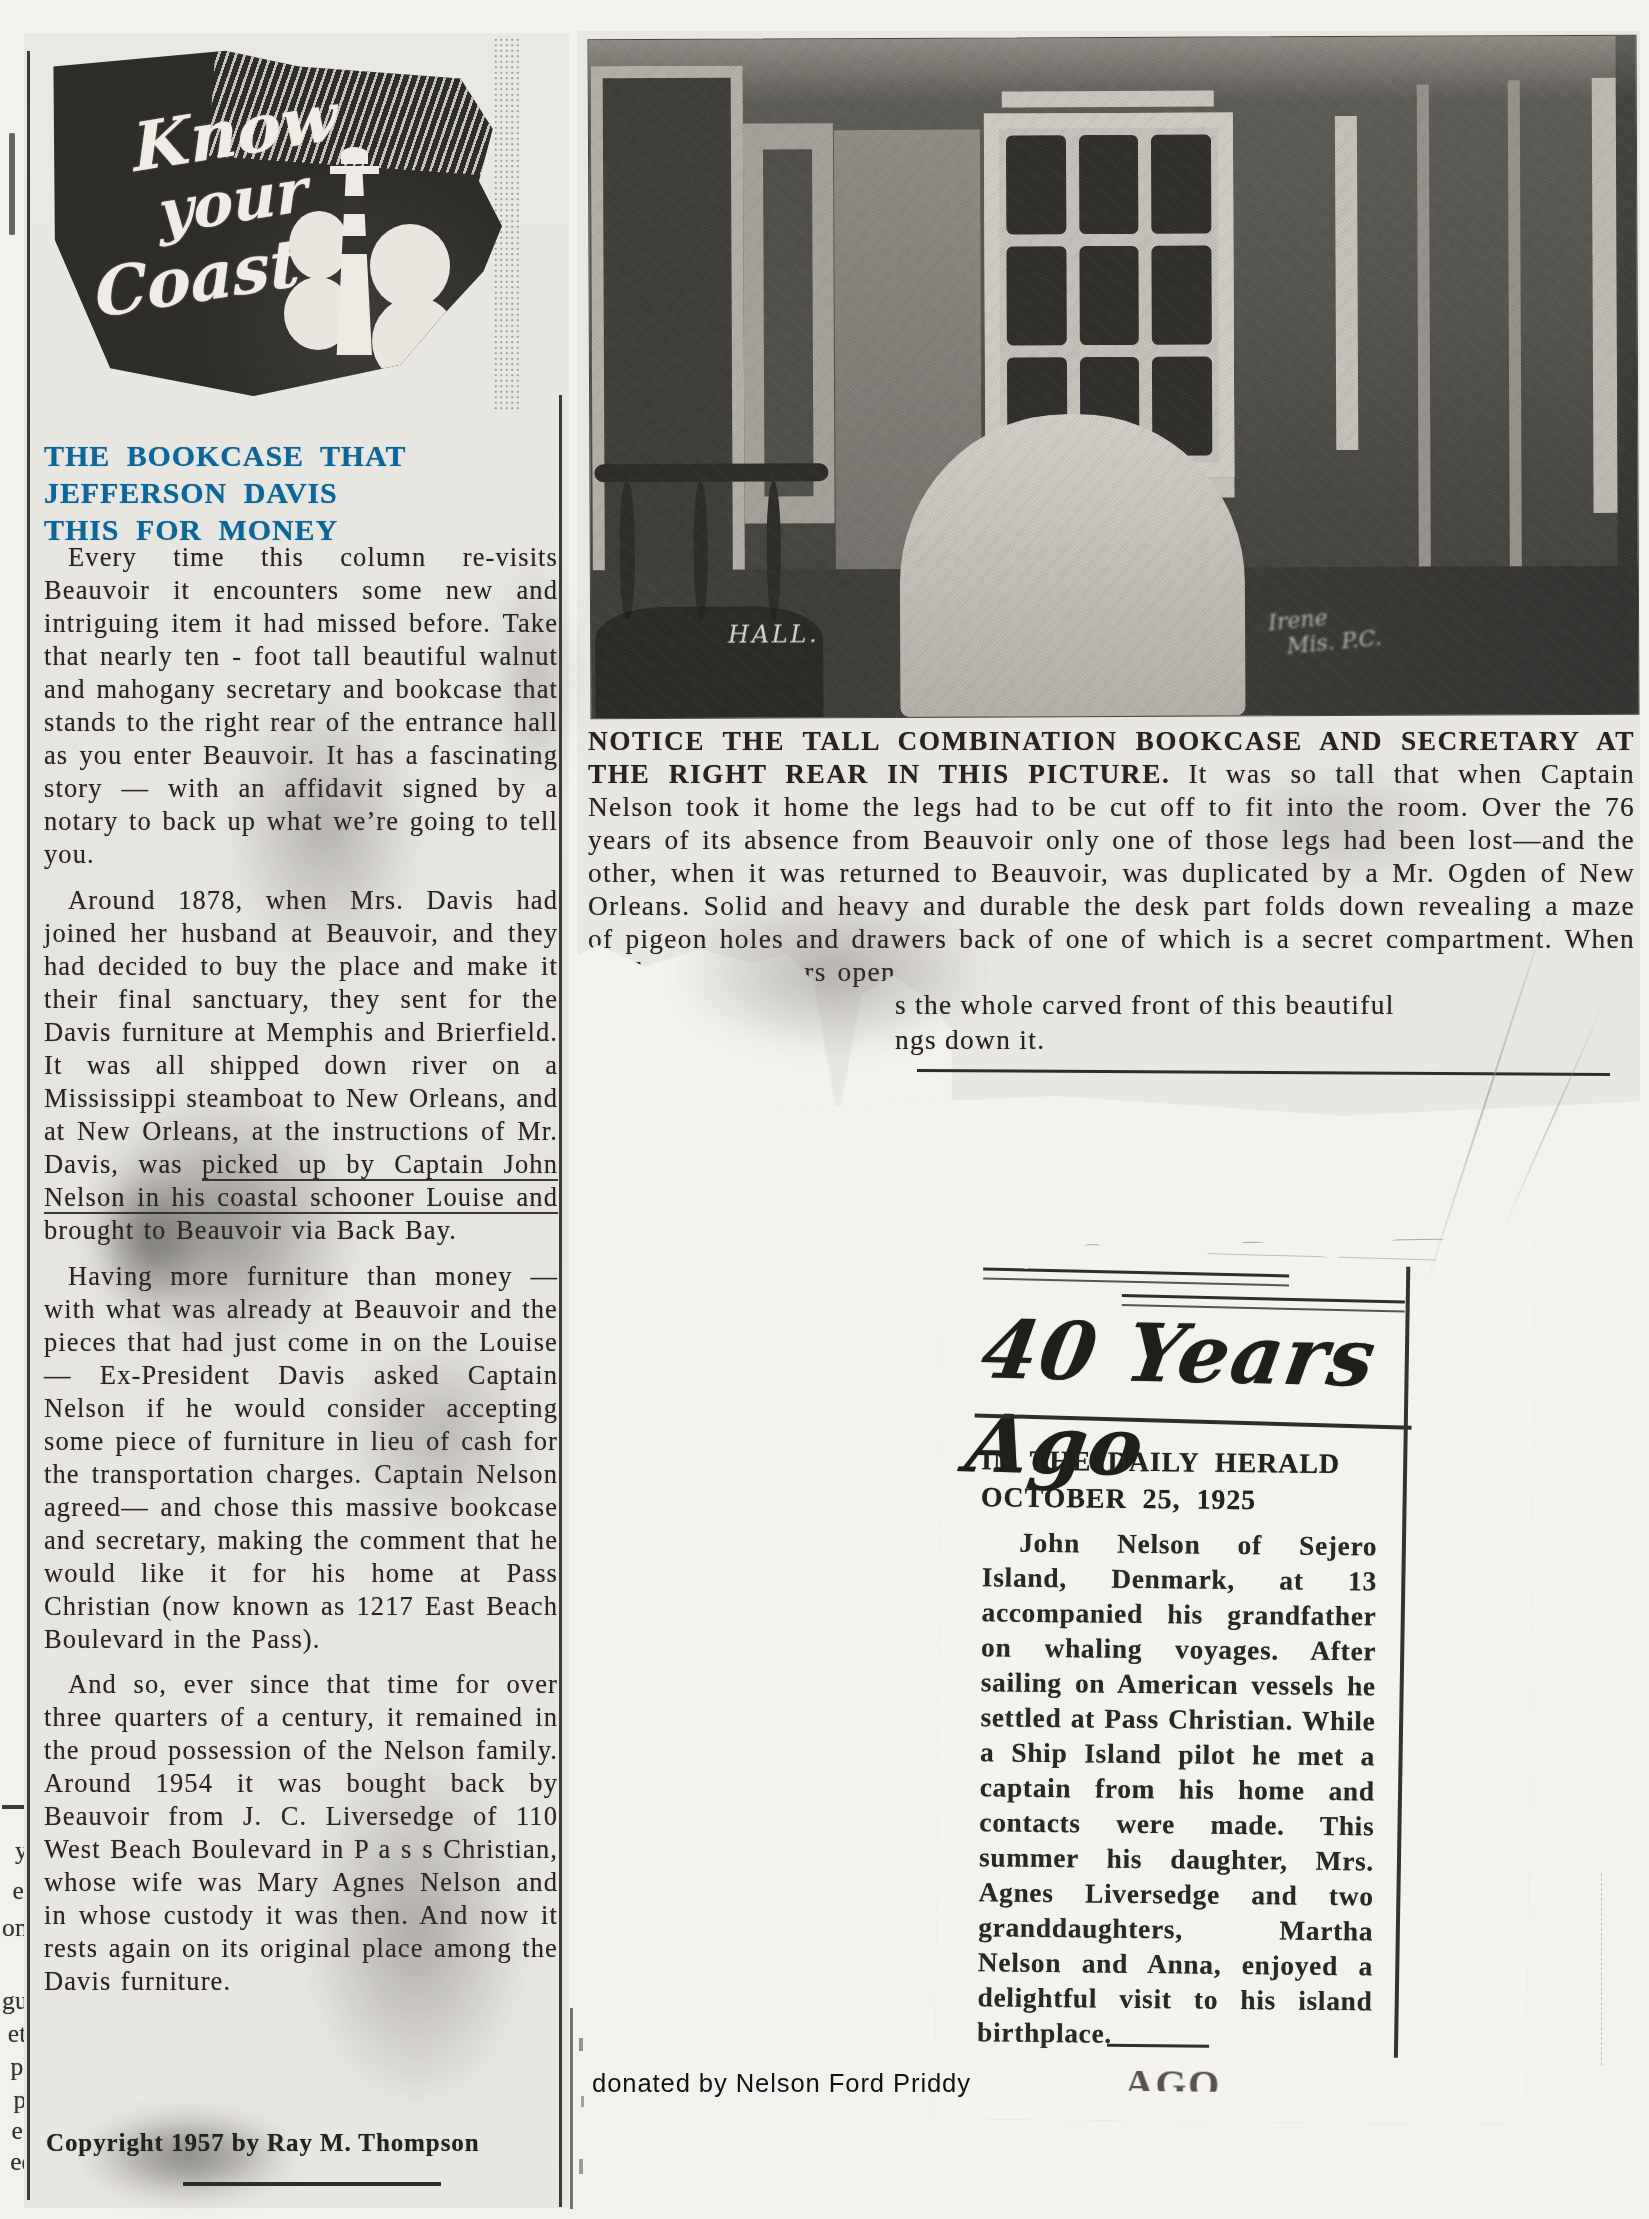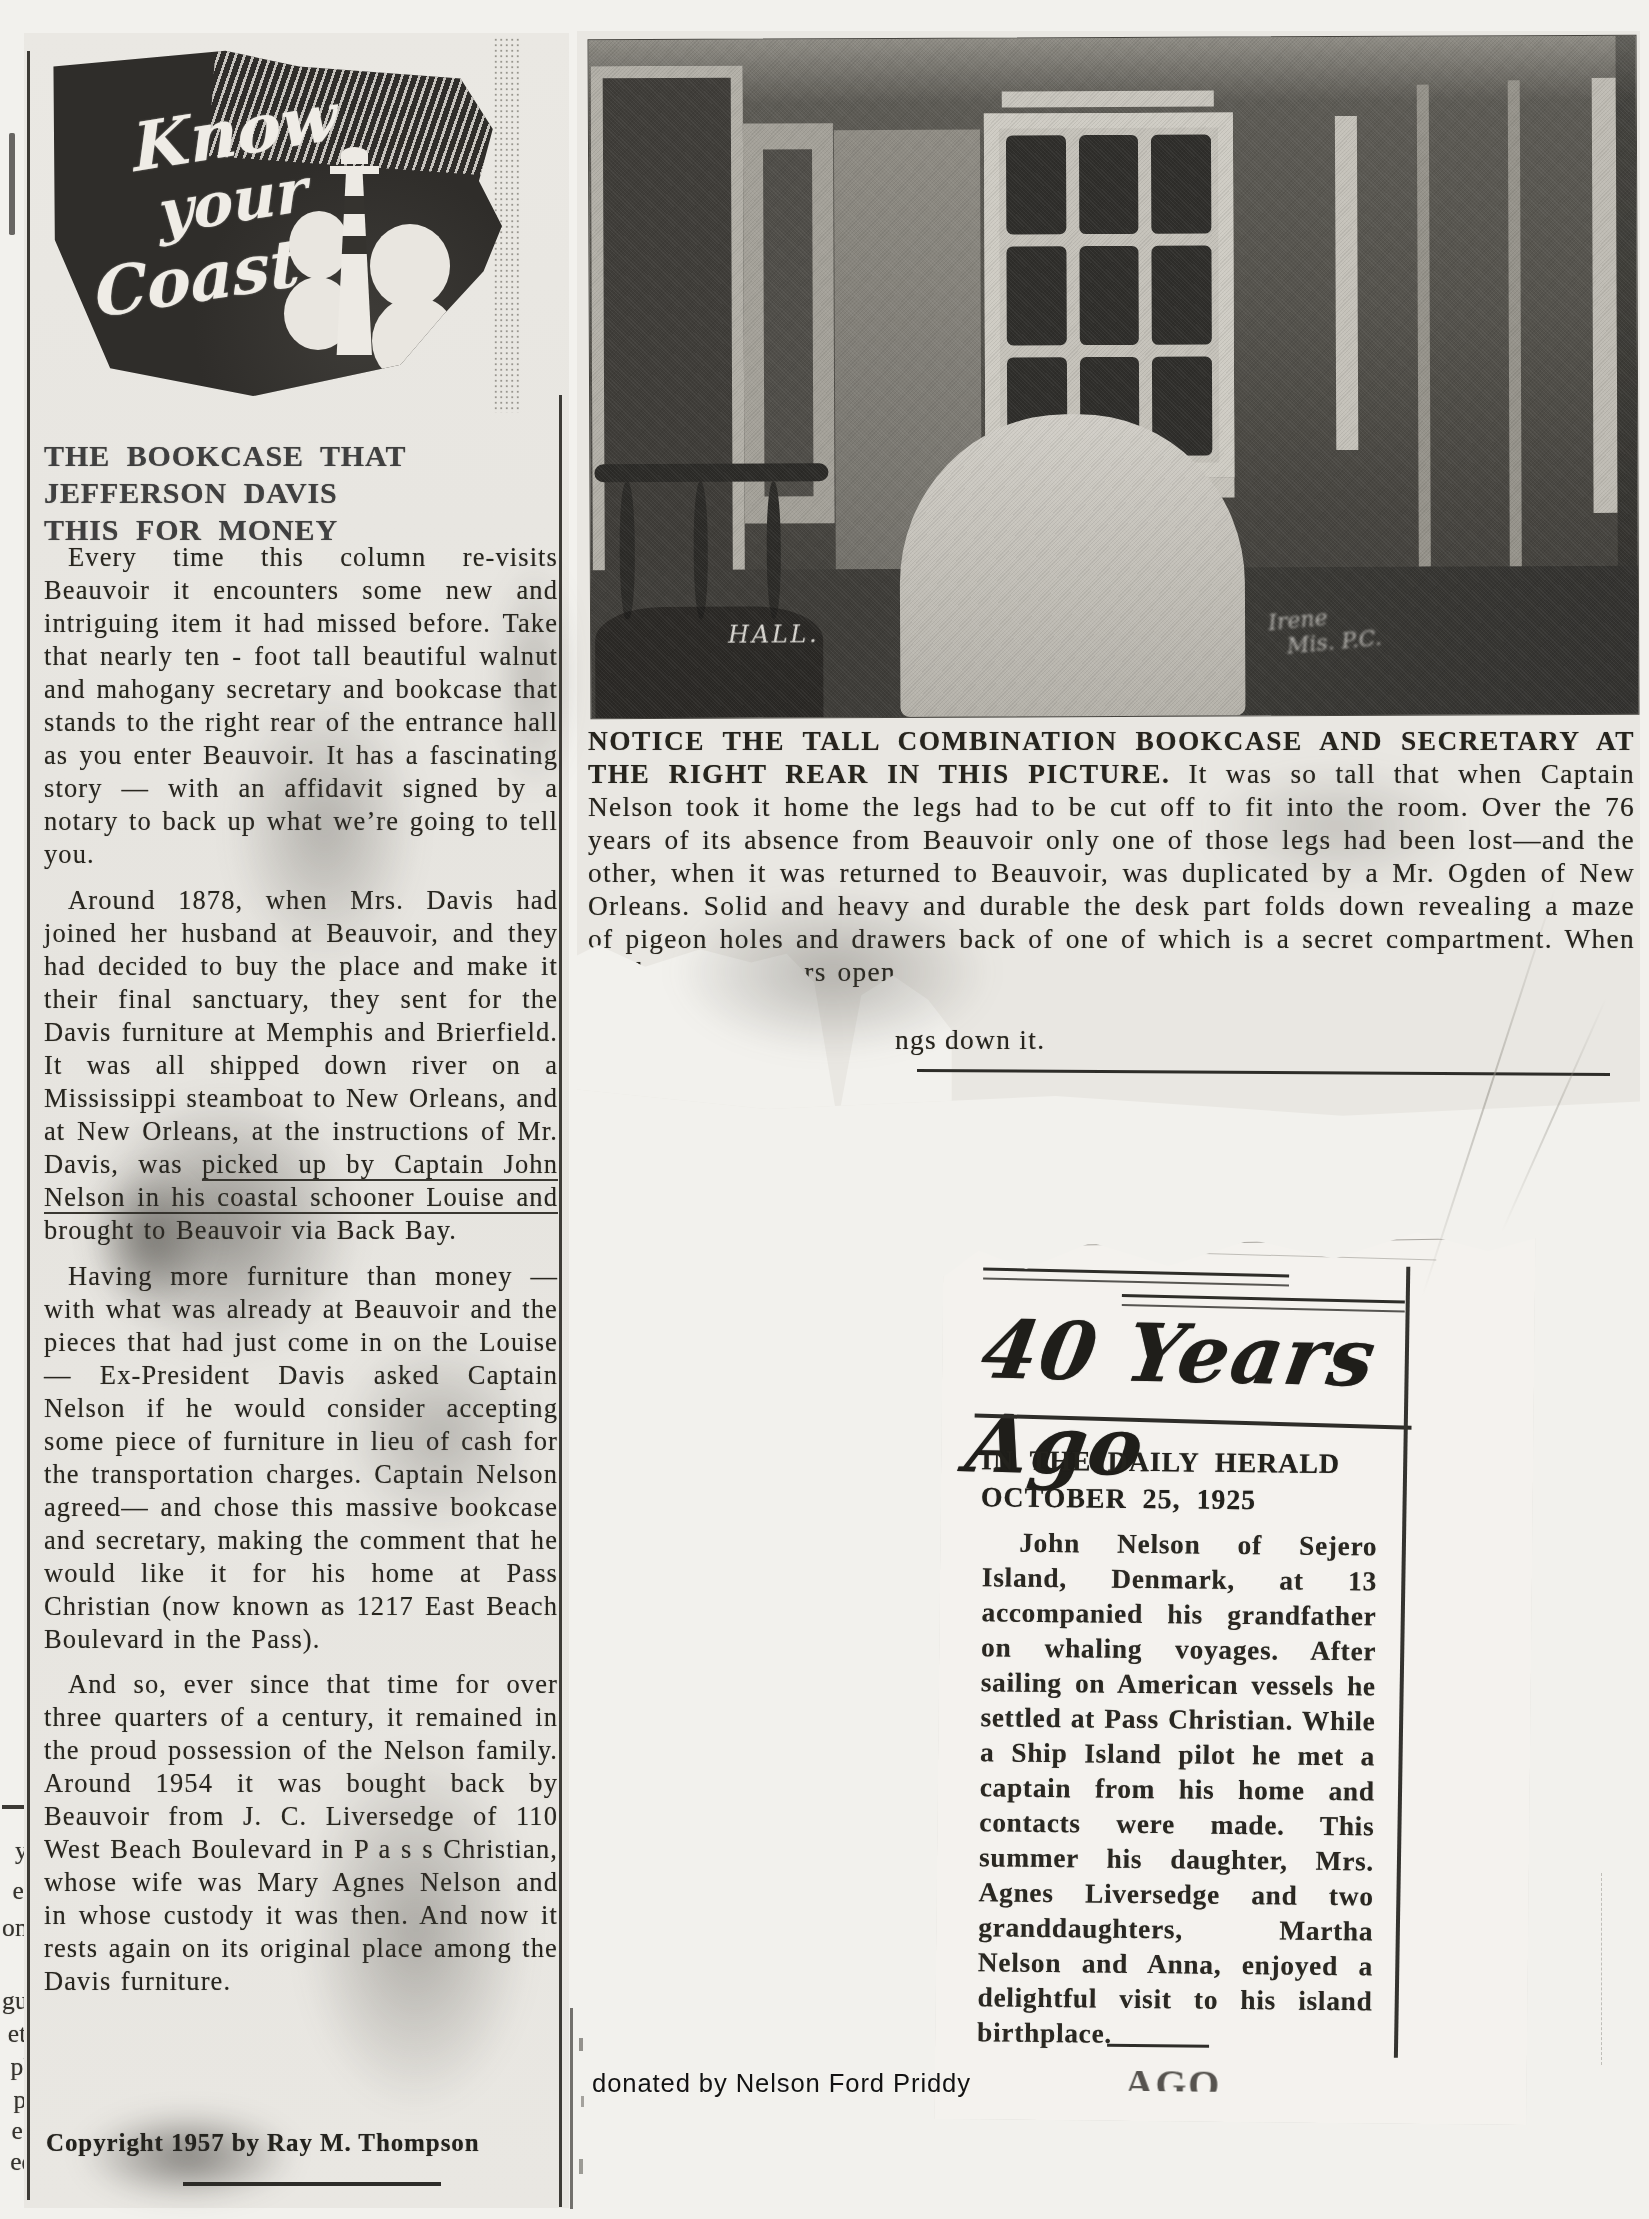--- a/index.html
+++ b/index.html
@@ -16,21 +16,21 @@
   }
   .vrule{background:#3d3b36; width:2.7px;}
   .news-text{
     font-size:26.5px; line-height:33px; letter-spacing:1.1px; word-spacing:1.8px;
     text-align:justify; color:#28261f; text-shadow:0 0 0.9px rgba(40,38,31,.4);
   }
   .news-text p{margin:0 0 12.8px 0; text-indent:24px;}
   .u-pen{text-decoration:underline; text-decoration-thickness:2.3px; text-underline-offset:5.5px; text-decoration-color:#3a3832;}
   .headline{
     font-weight:bold; font-size:30px; line-height:37px; letter-spacing:0.9px; word-spacing:8.2px;
-    color:#404040; text-shadow:0 0 0.9px rgba(33,32,27,.5);
+    color:#0369a1; text-shadow:0 0 0.9px rgba(33,32,27,.5);
   }
   .copyright{font-weight:bold; font-size:25px; letter-spacing:0.9px; color:#24231e; text-shadow:0 0 0.9px rgba(36,35,30,.5);}
   
   .mast-shape{
     background:
       radial-gradient(circle at 70% 80%, rgba(90,88,82,.35), transparent 40%),
       #2f2d2a;
     clip-path:polygon(2.7% 5%,40% .5%,56% 5%,91% 8.5%,98% 23%,95% 38%,100% 51%,96% 64%,87% 77%,78% 91%,46% 100%,15% 92%,3% 55%);
   }
   .mast-hatch{
@@ -198,20 +198,21 @@
       <div class="abs halftone noi" style="left:0;top:0;width:100%;height:100%;"></div>
     </div>
 
     <div class="abs caption" style="left:11px;top:694px;width:1047px;height:267px;overflow:hidden;">
       <b>NOTICE THE TALL COMBINATION BOOKCASE AND SECRETARY AT THE RIGHT REAR IN THIS PICTURE.</b>
       <span>It was so tall that when Captain Nelson took it home the legs had to be cut off to fit into the room. Over the 76 years of its absence from Beauvoir only one of those legs had been lost—and the other, when it was returned to Beauvoir, was duplicated by a Mr. Ogden of New Orleans. Solid and heavy and durable the desk part folds down revealing a maze of pigeon holes and drawers back of one of which is a secret compartment. When the bookcase doors open</span>
     </div>
 
     <div class="abs noi" style="left:-18.3px;top:903px;width:393px;height:219px;background:#f2f1ed;clip-path:polygon(0 14%,10% 5%,22% 15%,36% 7%,49% 13%,58% 9%,65% 22%,71% 86%,77% 28%,85% 19%,94% 30%,100% 44%,100% 100%,0 100%);"></div>
 
+    <div class="abs cap-frag" style="left:318px;top:959px;z-index:5;">s the whole carved front of this beautiful</div>
     <div class="abs cap-frag" style="left:318px;top:994px;z-index:5;">ngs down it.</div>
 
     <div class="abs hrule" style="left:340px;top:1040px;width:693px;height:2.7px;transform:rotate(.35deg);z-index:5;"></div>
 
     <div class="smudge" style="left:27.4px;top:822px;width:457px;height:238px;background:radial-gradient(closest-side,rgba(70,68,62,.33),rgba(70,68,62,0) 70%);"></div>
     <div class="smudge" style="left:567px;top:704px;width:384px;height:183px;background:radial-gradient(closest-side,rgba(70,68,62,.22),rgba(70,68,62,0) 70%);"></div>
   </div>
 
   <div class="abs forty" style="left:939px;top:1217px;width:592px;height:905px;transform:rotate(.6deg);">
     <div class="abs" style="left:119px;top:24px;width:420px;height:0;border-top:1.8px solid rgba(95,92,84,.5);transform:rotate(-1.5deg);"></div>

